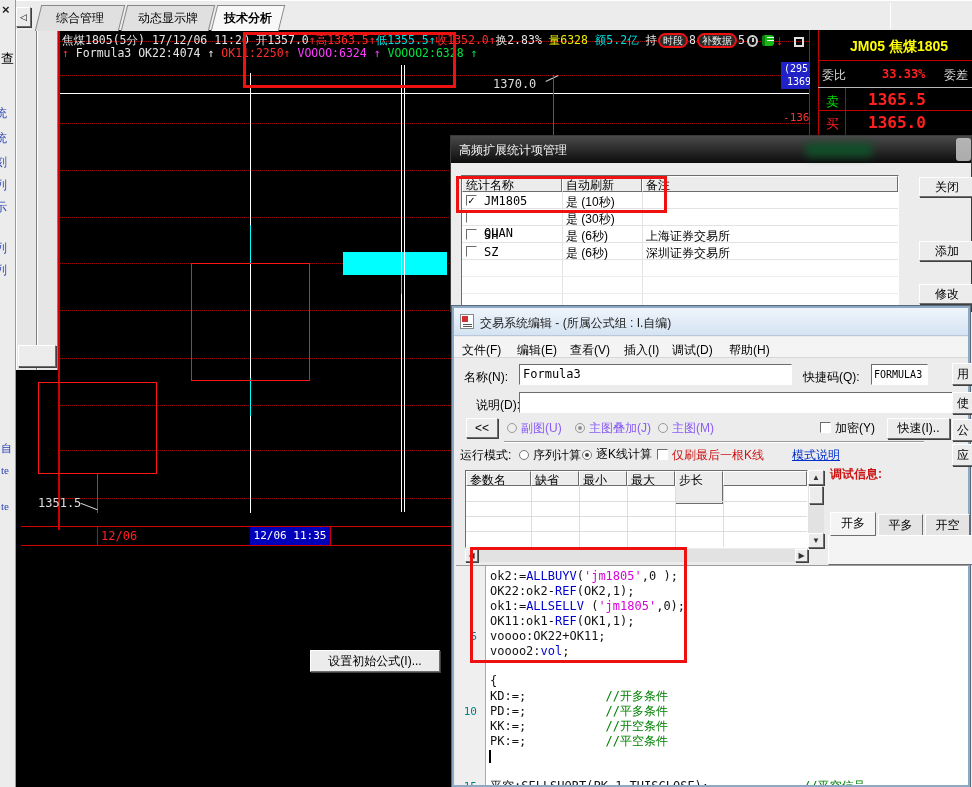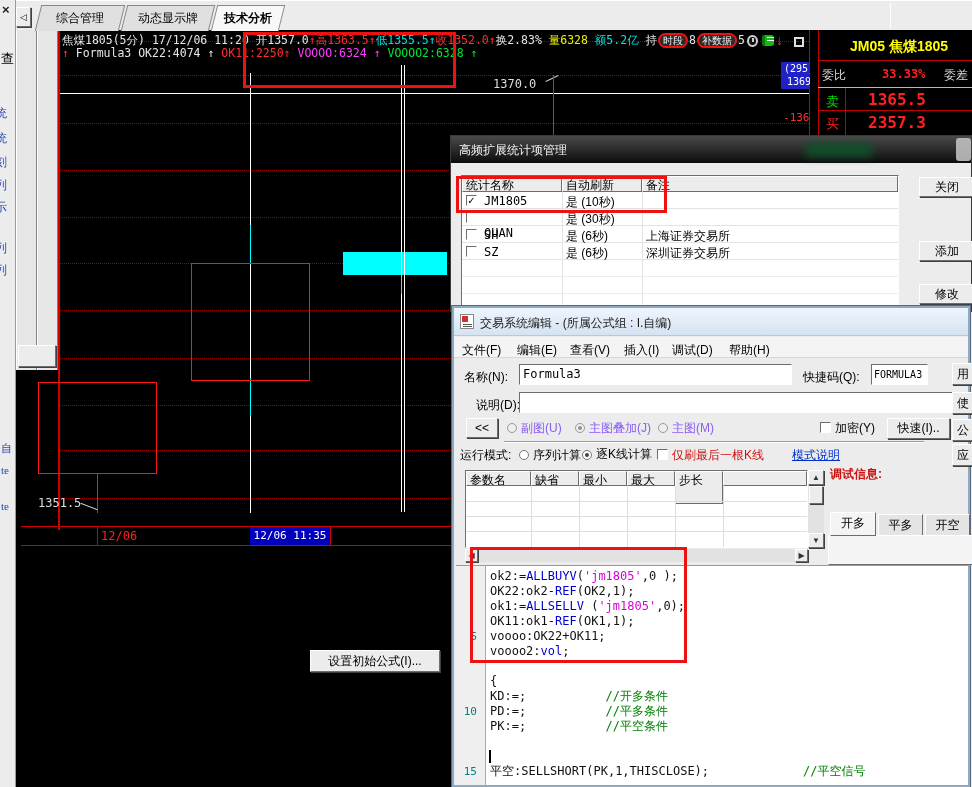--- a/index.html
+++ b/index.html
@@ -177,21 +177,21 @@
   <div class="abs" style="left:8px;top:30px;width:154px;height:1px;background:#c00000"></div>
   <div class="abs" style="left:12px;top:37px;color:#ddd">委比</div>
   <div class="abs mono" style="left:72px;top:37px;color:#ff2020;font-weight:bold">33.33%</div>
   <div class="abs" style="left:134px;top:37px;color:#ddd">委差</div>
   <div class="abs" style="left:8px;top:57px;width:154px;height:1px;background:#b9b9b9"></div>
   <div class="abs" style="left:16px;top:63px;color:#00dd00;font-size:13px">卖</div>
   <div class="abs" style="left:35px;top:58px;width:1px;height:47px;background:#c00000"></div>
   <div class="abs mono" style="left:58px;top:60px;color:#ff2020;font-weight:bold;font-size:16px">1365.5</div>
   <div class="abs" style="left:8px;top:80px;width:154px;height:1px;background:#c00000"></div>
   <div class="abs" style="left:16px;top:85px;color:#ff2020;font-size:13px">买</div>
-  <div class="abs mono" style="left:58px;top:83px;color:#ff2020;font-weight:bold;font-size:16px">2357.3</div>
+  <div class="abs mono" style="left:58px;top:83px;color:#ff2020;font-weight:bold;font-size:16px">1365.0</div>
 </div>
 
 <div class="abs" id="dlg1">
   <div class="abs tbar">
     <div class="abs" style="left:355px;top:7px;width:66px;height:14px;background:#0a5a2a;filter:blur(4px);opacity:.8"></div>
     <div class="abs" style="left:505px;top:2px;width:15px;height:23px;background:#c8c8c8;border-radius:3px;opacity:.85"></div>
     <div class="abs" style="left:8px;top:6px;color:#f2f2f2;font-size:12px">高频扩展统计项管理</div>
   </div>
 
   <div class="abs sunken" style="left:10px;top:39px;width:438px;height:136px;background:#fff">
@@ -323,20 +323,21 @@
         <div class="cline"><span class="gut"></span><span class="src"><span class="sg-k">ok2:=</span><span class="sg-f">ALLBUYV</span><span class="sg-k">(</span><span class="sg-s">'jm1805'</span><span class="sg-k">,0 );</span></span></div>
         <div class="cline"><span class="gut"></span><span class="src"><span class="sg-k">OK22:ok2-</span><span class="sg-f">REF</span><span class="sg-k">(OK2,1);</span></span></div>
         <div class="cline"><span class="gut"></span><span class="src"><span class="sg-k">ok1:=</span><span class="sg-f">ALLSELLV</span><span class="sg-k"> (</span><span class="sg-s">'jm1805'</span><span class="sg-k">,0);</span></span></div>
         <div class="cline"><span class="gut"></span><span class="src"><span class="sg-k">OK11:ok1-</span><span class="sg-f">REF</span><span class="sg-k">(OK1,1);</span></span></div>
         <div class="cline"><span class="gut">5</span><span class="src"><span class="sg-k">voooo:OK22+OK11;</span></span></div>
         <div class="cline"><span class="gut"></span><span class="src"><span class="sg-k">voooo2:</span><span class="sg-f">vol</span><span class="sg-k">;</span></span></div>
         <div class="cline"><span class="gut"></span><span class="src"></span></div>
         <div class="cline"><span class="gut"></span><span class="src"><span class="sg-k">{</span></span></div>
         <div class="cline"><span class="gut"></span><span class="src"><span class="sg-k">KD:=;           </span><span class="sg-cm">//开多条件</span></span></div>
         <div class="cline"><span class="gut">10</span><span class="src"><span class="sg-k">PD:=;           </span><span class="sg-cm">//平多条件</span></span></div>
+        <div class="cline"><span class="gut"></span><span class="src"><span class="sg-k">KK:=;           </span><span class="sg-cm">//开空条件</span></span></div>
         <div class="cline"><span class="gut"></span><span class="src"><span class="sg-k">PK:=;           </span><span class="sg-cm">//平空条件</span></span></div>
         <div class="cline"><span class="gut"></span><span class="src"></span></div>
         <div class="cline"><span class="gut"></span><span class="src"></span></div>
         <div class="cline"><span class="gut">15</span><span class="src"><span class="sg-k">平空:SELLSHORT(PK,1,THISCLOSE);             </span><span class="sg-cm">//平空信号</span></span></div>
       </div>
     <div class="abs" style="left:33px;top:184px;width:2px;height:13px;background:#000"></div>
   </div>
 </div>
 
 <div class="abs annorect" style="left:243px;top:32px;width:213px;height:56px"></div>

